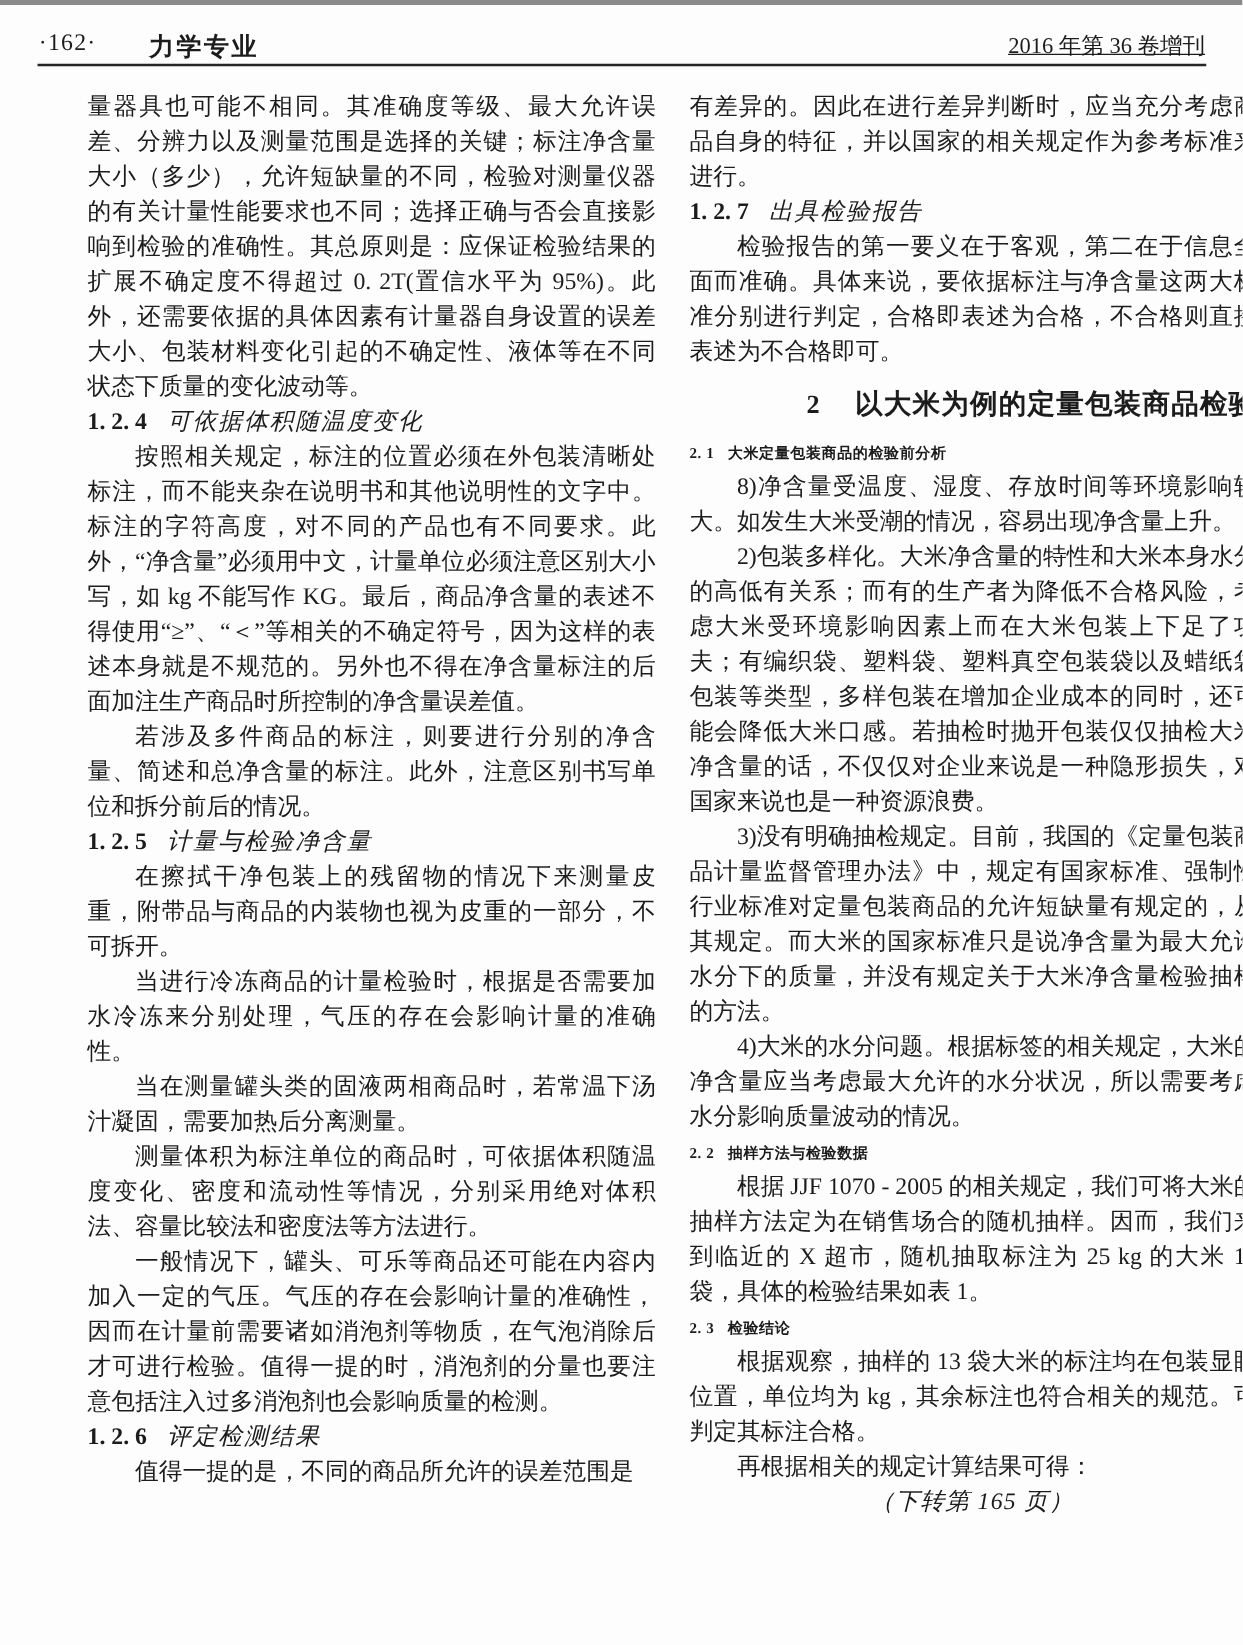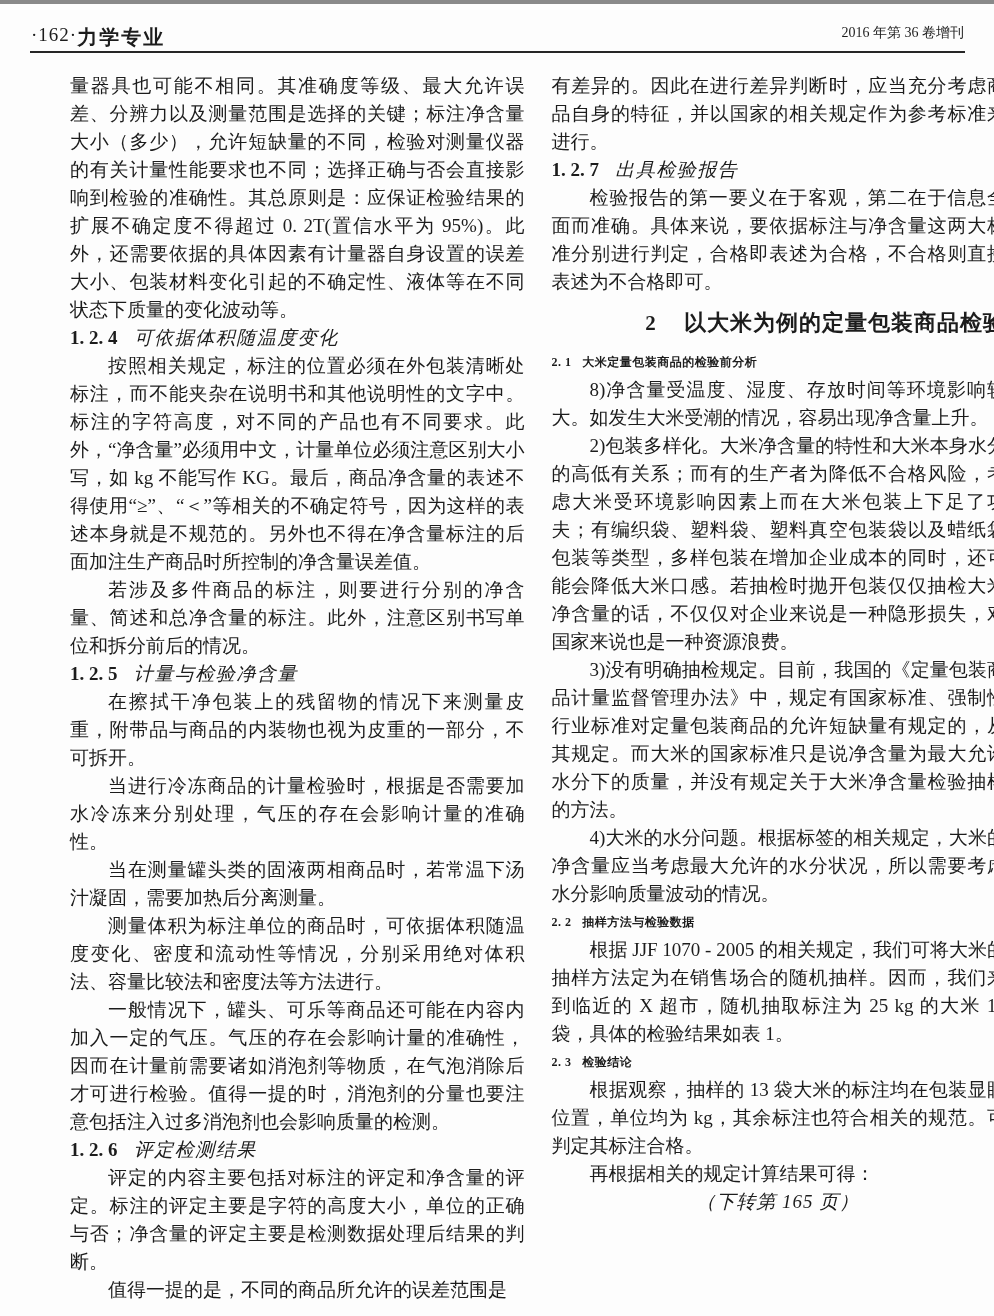--- a/index.html
+++ b/index.html
@@ -15,24 +15,25 @@
     position: absolute; top: 0; left: 0; right: 0; height: 4px;
     background: #8a8a8a;
   }
   .page-header {
     position: absolute; top: 24px; left: 31px; right: 30px;
     display: flex; align-items: flex-start;
     font-size: 19px;
   }
   .page-number { font-size: 19px; letter-spacing: 1px; }
   .column-title {
+    margin-left: 42px;
     font-family: "Liberation Sans", "DejaVu Sans", sans-serif;
     font-weight: 700; font-size: 20px; letter-spacing: 2px;
   }
-  .issue-info { margin-left: auto; font-size: 14px; }
+  .issue-info { margin-left: auto; font-size: 18px; text-decoration: underline; }
   .header-rule {
     position: absolute; top: 51px; left: 30px; right: 29px; height: 2px;
     background: #262626;
   }
   .columns {
     position: absolute; top: 72px; left: 31px; width: 936px;
     display: flex; gap: 27px;
     font-size: 19px; line-height: 28px; margin-left: 39px;
   }
   .col { width: 454.5px; text-align: justify; }
@@ -73,21 +74,20 @@
       <div class="h3"><span class="num">1. 2. 4</span><span class="t">可依据体积随温度变化</span></div>
       <p class="para">按照相关规定，标注的位置必须在外包装清晰处标注，而不能夹杂在说明书和其他说明性的文字中。标注的字符高度，对不同的产品也有不同要求。此外，“净含量”必须用中文，计量单位必须注意区别大小写，如 kg 不能写作 KG。最后，商品净含量的表述不得使用“≥”、“＜”等相关的不确定符号，因为这样的表述本身就是不规范的。另外也不得在净含量标注的后面加注生产商品时所控制的净含量误差值。</p>
       <p class="para">若涉及多件商品的标注，则要进行分别的净含量、简述和总净含量的标注。此外，注意区别书写单位和拆分前后的情况。</p>
       <div class="h3"><span class="num">1. 2. 5</span><span class="t">计量与检验净含量</span></div>
       <p class="para">在擦拭干净包装上的残留物的情况下来测量皮重，附带品与商品的内装物也视为皮重的一部分，不可拆开。</p>
       <p class="para">当进行冷冻商品的计量检验时，根据是否需要加水冷冻来分别处理，气压的存在会影响计量的准确性。</p>
       <p class="para">当在测量罐头类的固液两相商品时，若常温下汤汁凝固，需要加热后分离测量。</p>
       <p class="para">测量体积为标注单位的商品时，可依据体积随温度变化、密度和流动性等情况，分别采用绝对体积法、容量比较法和密度法等方法进行。</p>
       <p class="para">一般情况下，罐头、可乐等商品还可能在内容内加入一定的气压。气压的存在会影响计量的准确性，因而在计量前需要诸如消泡剂等物质，在气泡消除后才可进行检验。值得一提的时，消泡剂的分量也要注意包括注入过多消泡剂也会影响质量的检测。</p>
       <div class="h3"><span class="num">1. 2. 6</span><span class="t">评定检测结果</span></div>
-      <p class="para">评定的内容主要包括对标注的评定和净含量的评定。标注的评定主要是字符的高度大小，单位的正确与否；净含量的评定主要是检测数据处理后结果的判断。</p>
       <p class="para">值得一提的是，不同的商品所允许的误差范围是</p>
     </div>
   <div class="col">
       <p class="para cont">有差异的。因此在进行差异判断时，应当充分考虑商品自身的特征，并以国家的相关规定作为参考标准来进行。</p>
       <div class="h3"><span class="num">1. 2. 7</span><span class="t">出具检验报告</span></div>
       <p class="para">检验报告的第一要义在于客观，第二在于信息全面而准确。具体来说，要依据标注与净含量这两大标准分别进行判定，合格即表述为合格，不合格则直接表述为不合格即可。</p>
       <div class="h1x"><span class="num">2</span><span class="t">以大米为例的定量包装商品检验</span></div>
       <div class="h2x"><span class="num">2. 1</span><span class="t">大米定量包装商品的检验前分析</span></div>
       <p class="para">8)净含量受温度、湿度、存放时间等环境影响较大。如发生大米受潮的情况，容易出现净含量上升。</p>
       <p class="para">2)包装多样化。大米净含量的特性和大米本身水分的高低有关系；而有的生产者为降低不合格风险，考虑大米受环境影响因素上而在大米包装上下足了功夫；有编织袋、塑料袋、塑料真空包装袋以及蜡纸袋包装等类型，多样包装在增加企业成本的同时，还可能会降低大米口感。若抽检时抛开包装仅仅抽检大米净含量的话，不仅仅对企业来说是一种隐形损失，对国家来说也是一种资源浪费。</p>

